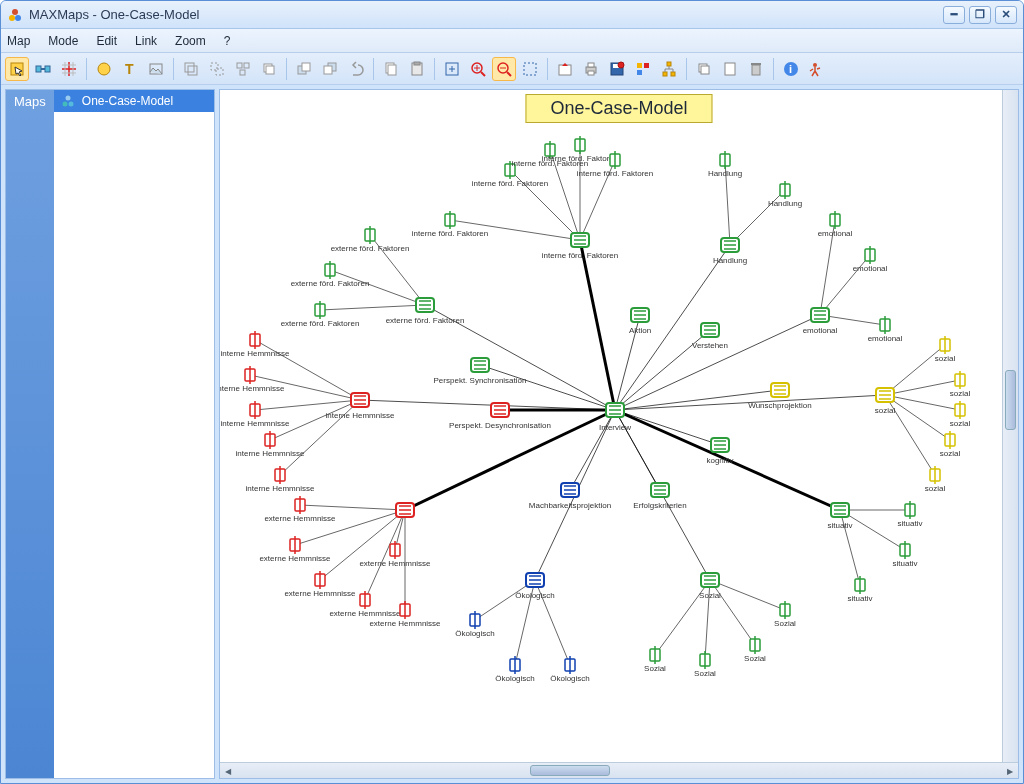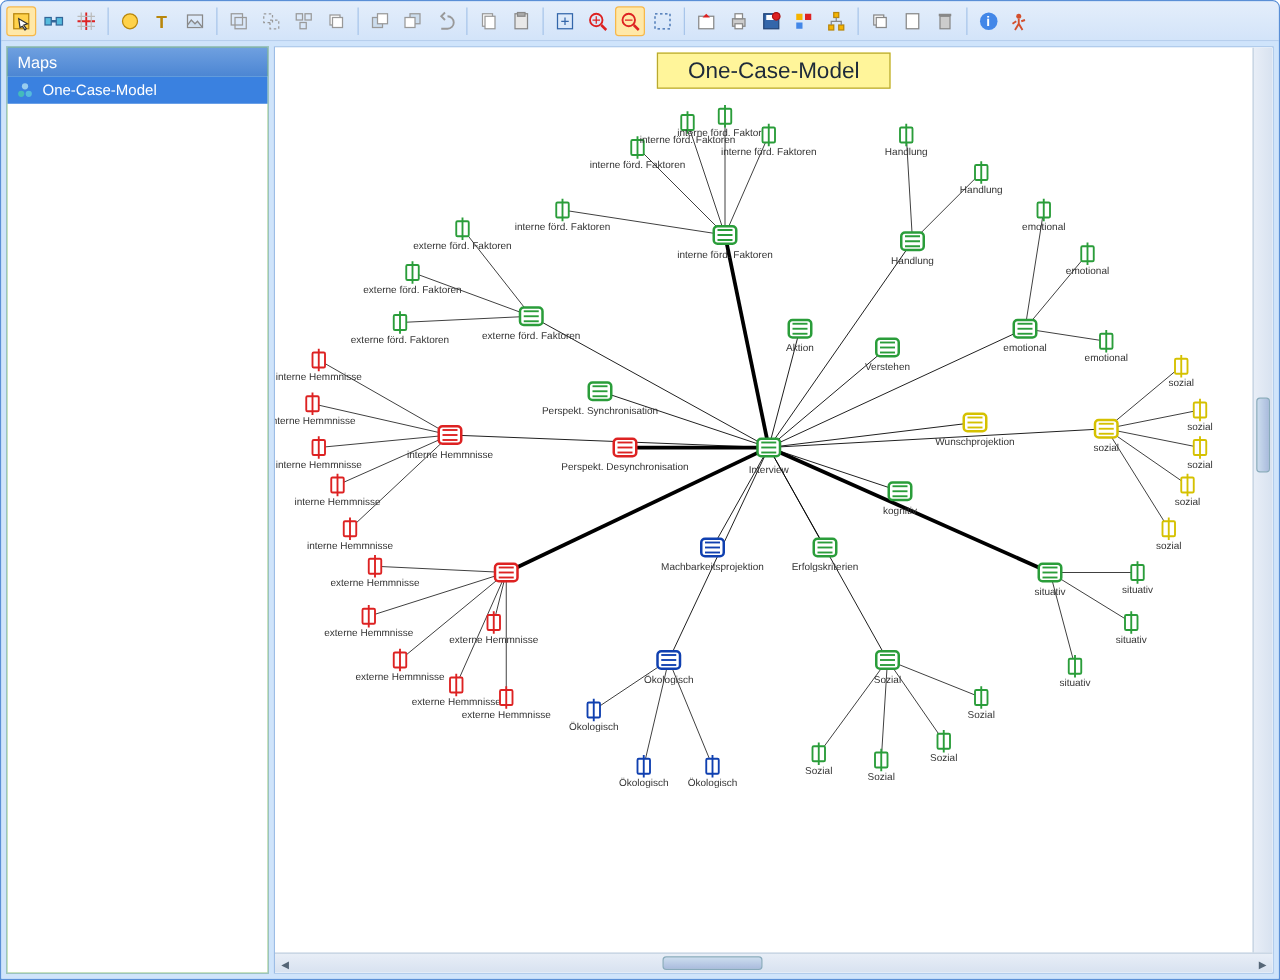--- a/index.html
+++ b/index.html
@@ -10,21 +10,21 @@
   .titlebar .title { flex: 1; color: #2b3b55; font-size: 13px; }
   .win-btns { display: flex; gap: 4px; }
   .win-btn { width: 22px; height: 18px; border: 1px solid #8aaedb; background: linear-gradient(#f5faff,#d6e7fb); border-radius: 3px; display: flex; align-items: center; justify-content: center; color: #2b4d7a; font-size: 11px; font-weight: bold; cursor: pointer; }
   .menubar { height: 24px; background: linear-gradient(#ecf4fe,#dfeaf9); display: flex; align-items: center; padding: 0 6px; gap: 18px; border-bottom: 1px solid #b7cfed; }
   .menubar span { color: #1e2a3a; cursor: pointer; }
   .toolbar { height: 32px; background: linear-gradient(#e4eefb,#d3e4f9); display: flex; align-items: center; padding: 0 4px; gap: 2px; border-bottom: 1px solid #b7cfed; }
   .tool-btn { width: 24px; height: 24px; border: 1px solid transparent; border-radius: 3px; display: flex; align-items: center; justify-content: center; cursor: pointer; }
   .tool-btn.active { border-color: #f7b84a; background: #ffe8a8; }
   .tool-sep { width: 1px; height: 22px; background: #a8c5ea; margin: 0 3px; }
   .workspace { flex: 1; display: flex; background: #cfe4fb; padding: 4px; gap: 4px; min-height: 0; }
-  .sidebar { width: 210px; display: flex; flex-direction: column; border: 1px solid #9cbde6; background: #84cc16; }
+  .sidebar { width: 210px; display: flex; flex-direction: row; border: 1px solid #9cbde6; background: #8b5cf6; }
   .sidebar-header { background: linear-gradient(#6fa0e0,#4c86d3); color: #fff; padding: 4px 8px; font-size: 13px; }
   .sidebar-body { flex: 1; background: #fff; }
   .map-item { display: flex; align-items: center; gap: 6px; padding: 3px 6px; cursor: pointer; }
   .map-item.selected { background: #3a81e0; color: #fff; }
   .map-icon { width: 16px; height: 16px; display: inline-flex; align-items: center; justify-content: center; font-size: 12px; }
   .canvas-wrap { flex: 1; display: flex; flex-direction: column; background: #fff; border: 1px solid #9cbde6; }
   .canvas-area { flex: 1; position: relative; overflow: hidden; background: #fff; }
   .scrollbar-v { position: absolute; right: 0; top: 0; bottom: 16px; width: 16px; background: linear-gradient(90deg,#e8eef7,#d8e2f0); border-left: 1px solid #bcd; }
   .scrollbar-v .thumb { position: absolute; left: 2px; right: 2px; top: 280px; height: 60px; background: linear-gradient(90deg,#cde,#abd); border: 1px solid #8ab; border-radius: 3px; }
   .scrollbar-h { position: absolute; left: 0; right: 0; bottom: 0; height: 16px; background: linear-gradient(#e8eef7,#d8e2f0); border-top: 1px solid #bcd; }
@@ -34,21 +34,44 @@
   .model-title { position: absolute; top: 4px; left: 50%; transform: translateX(-50%); background: #fff59a; border: 1px solid #b9a92e; padding: 3px 24px; font-size: 18px; color: #1e2a3a; }
   svg.graph { position: absolute; left: 0; top: 0; }
   .node-label { font-size: 8px; fill: #333; text-anchor: middle; }
   .tool-svg { width: 16px; height: 16px; }
 </style>
 </head>
 <body>
 
 <div class="window">
 
+  <div class="titlebar">
+    <span class="app-icon">
+      <svg viewBox="0 0 16 16">
+          <circle cx="5" cy="11" r="3" fill="#f5b400"></circle>
+          <circle cx="11" cy="11" r="3" fill="#4387e8"></circle>
+          <circle cx="8" cy="5" r="3" fill="#d34f2d"></circle>
+        </svg>
+    </span>
+    <div class="title">MAXMaps - One-Case-Model</div>
+    <div class="win-btns">
+      <div class="win-btn">━</div>
+      <div class="win-btn">❐</div>
+      <div class="win-btn">✕</div>
+    </div>
+  </div>
 
+  <div class="menubar">
+    <span>Map</span>
+    <span>Mode</span>
+    <span>Edit</span>
+    <span>Link</span>
+    <span>Zoom</span>
+    <span>?</span>
+  </div>
 
   <div class="toolbar">
     <div class="tool-btn active">
         <svg class="tool-svg" viewBox="0 0 16 16">
           <rect x="2" y="2" width="12" height="12" fill="#ffd24a" stroke="#b8860b"></rect>
           <path d="M6 6 L13 10 L10 11 L12 14 L11 15 L9 12 L7 13 Z" fill="#fff" stroke="#333"></path>
         </svg>
       </div>
     <div class="tool-btn">
         <svg class="tool-svg" viewBox="0 0 16 16">

